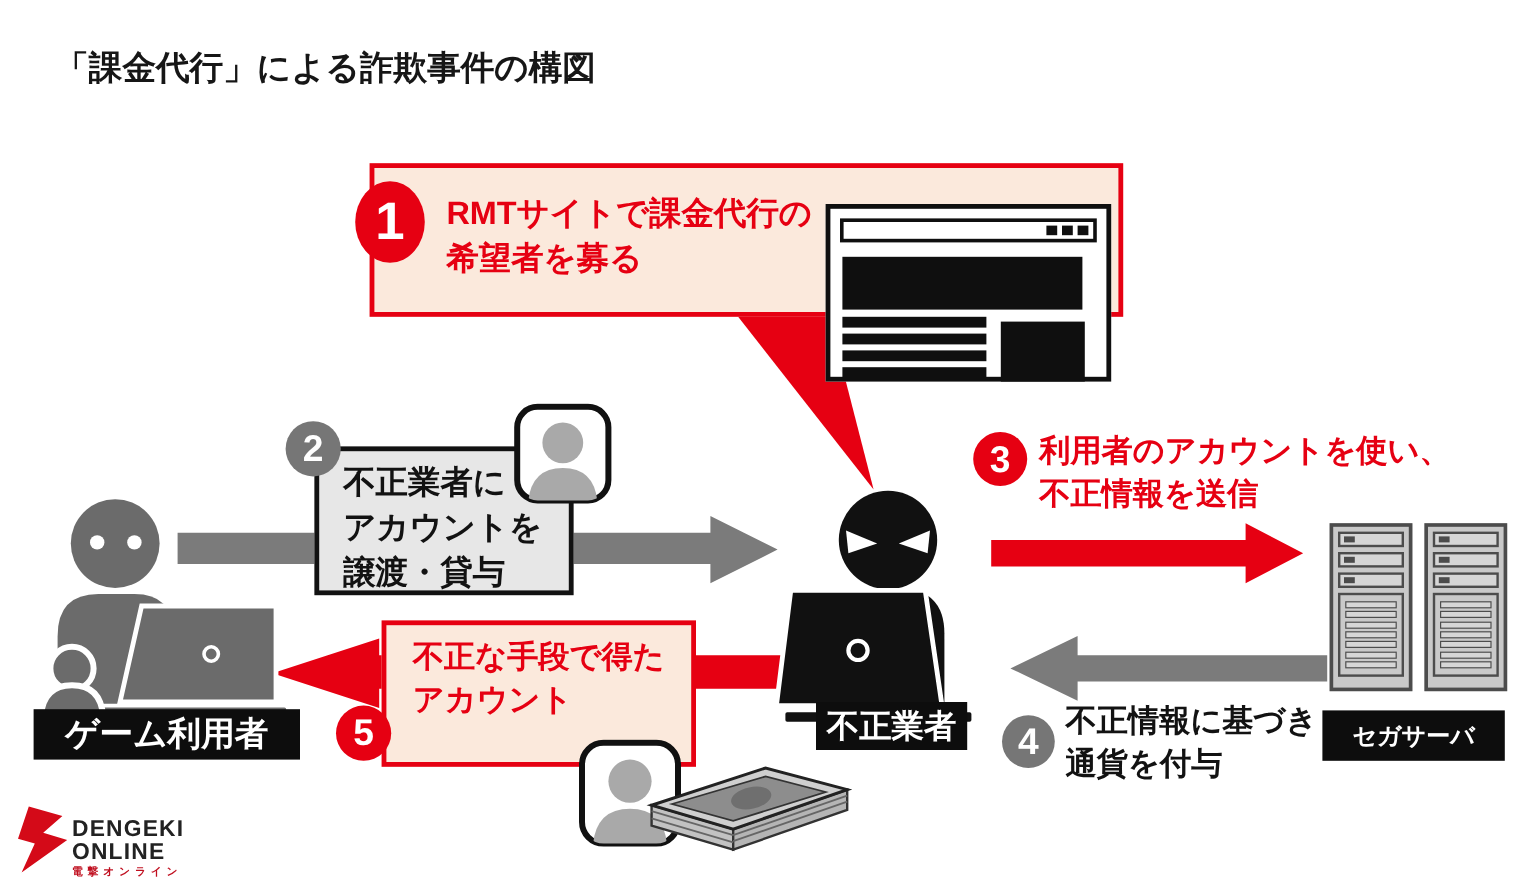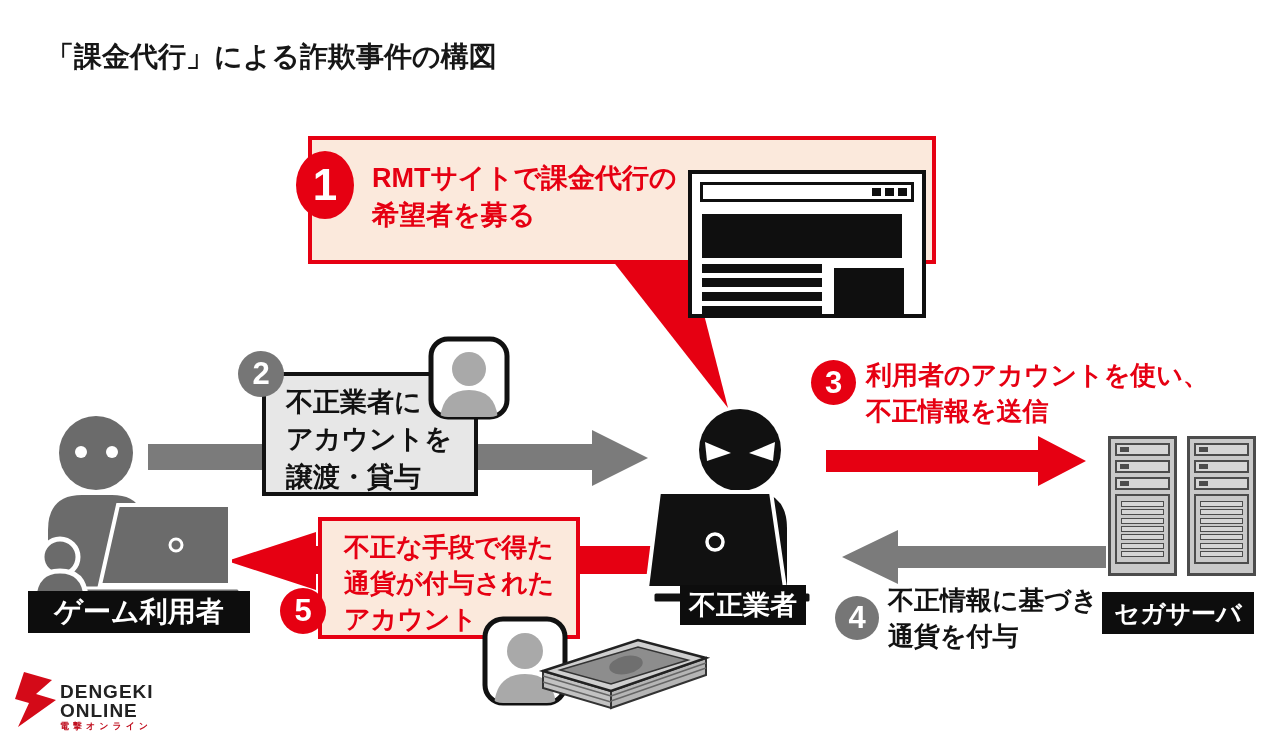--- a/index.html
+++ b/index.html
@@ -27,21 +27,21 @@
        align-items:center;justify-content:center;z-index:4;}
   #c1{left:296px;top:151px;width:58px;height:68px;font-size:44px;background:var(--red);}
   #c2{left:238px;top:351px;width:46px;height:46px;font-size:31px;background:var(--gray);}
   #c3{left:811px;top:360px;width:45px;height:45px;font-size:31px;background:var(--red);}
   #c4{left:835px;top:596px;width:44px;height:44px;font-size:31px;background:var(--gray);}
   #c5{left:280px;top:588px;width:46px;height:46px;font-size:31px;background:var(--red);}
   .tag{position:absolute;background:#0d0d0d;color:#fff;font-weight:bold;display:flex;
        align-items:center;justify-content:center;z-index:4;white-space:nowrap;}
   #tag-user{left:28px;top:591px;width:222px;height:42px;font-size:28px;}
   #tag-fraud{left:680px;top:585px;width:126px;height:40px;font-size:27px;}
-  #tag-server{left:1102px;top:592px;width:152px;height:42px;font-size:25px;}
+  #tag-server{left:1102px;top:592px;width:152px;height:42px;font-size:20px;}
   .browser{position:absolute;left:688px;top:170px;width:230px;height:140px;background:#fff;
            border:4px solid #0f0f0f;z-index:3;}
   .addr{position:absolute;left:8px;top:8px;right:8px;height:20px;border:3px solid #0f0f0f;box-sizing:border-box;}
   .addr .dots{position:absolute;right:4px;top:3px;display:flex;gap:4px;}
   .addr .dots i{width:9px;height:8px;background:#0f0f0f;display:block;}
   .banner{position:absolute;left:10px;top:40px;width:200px;height:44px;background:#0f0f0f;}
   .bbar{position:absolute;left:10px;width:120px;height:9px;background:#0f0f0f;}
   .brect{position:absolute;left:142px;top:94px;width:70px;height:50px;background:#0f0f0f;}
   .server{position:absolute;left:1108px;top:436px;width:148px;height:140px;display:flex;gap:10px;z-index:3;}
   .tower{flex:1;background:var(--server-fill);border:3px solid var(--server-line);padding:4px;box-sizing:border-box;}
@@ -99,21 +99,20 @@
   <div class="steptext" id="t3">
     <div>利用者のアカウントを使い、</div>
     <div>不正情報を送信</div>
   </div>
   <div class="steptext" id="t4">
     <div>不正情報に基づき</div>
     <div>通貨を付与</div>
   </div>
   <div class="steptext" id="t5">
     <div>不正な手段で得た</div>
-    <div>通貨が付与された</div>
     <div>アカウント</div>
   </div>
 
   <div class="browser">
     <div class="addr">
       <span class="dots">
           <i></i>
           <i></i>
           <i></i>
         </span>

